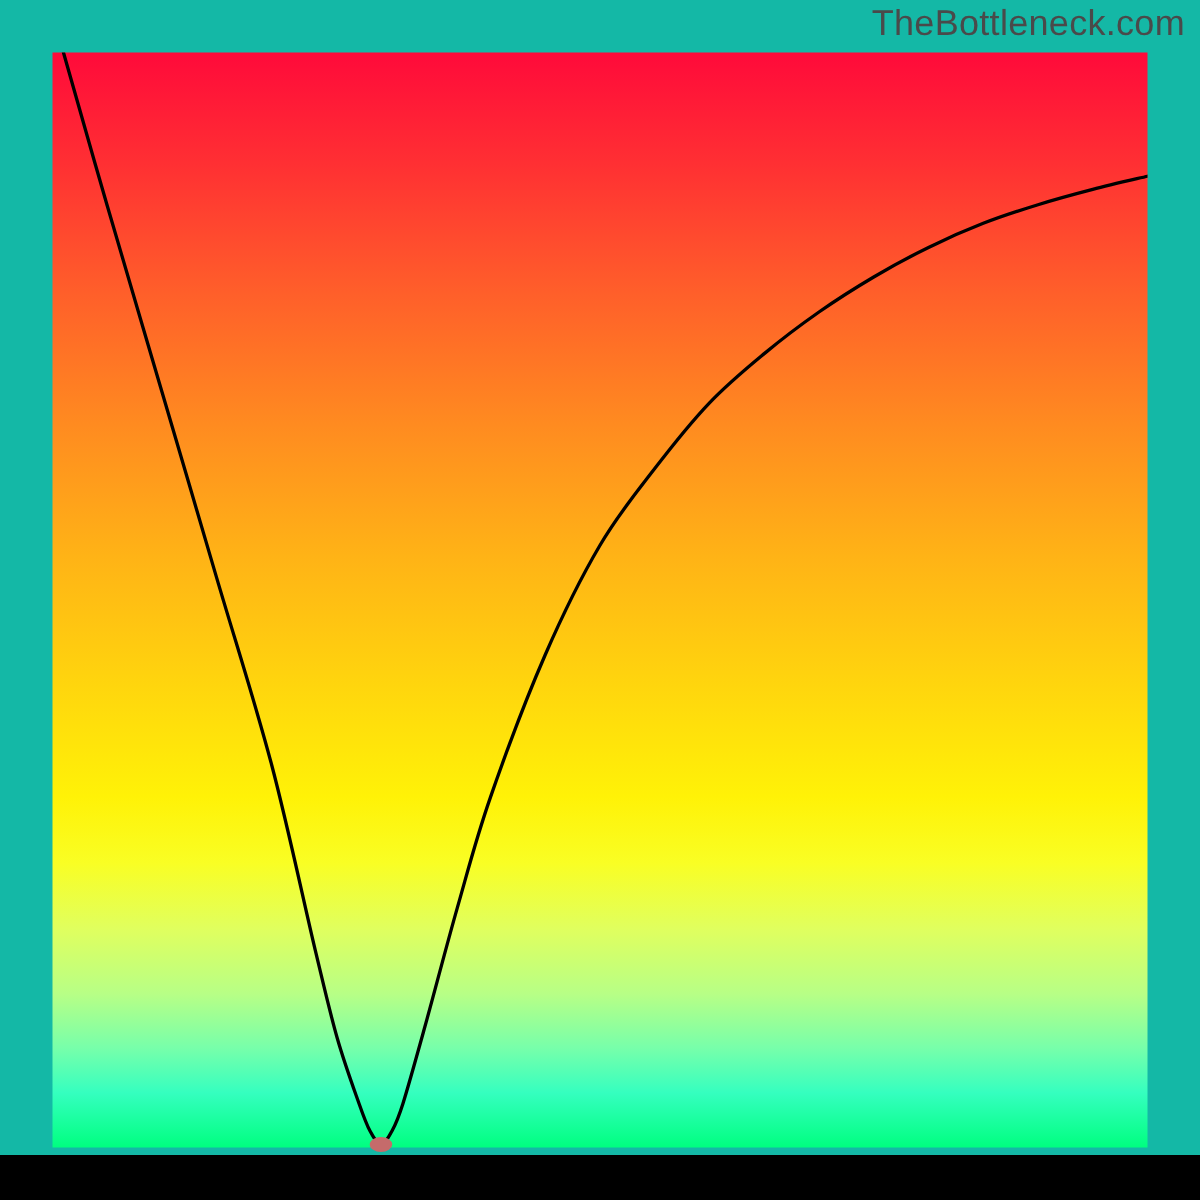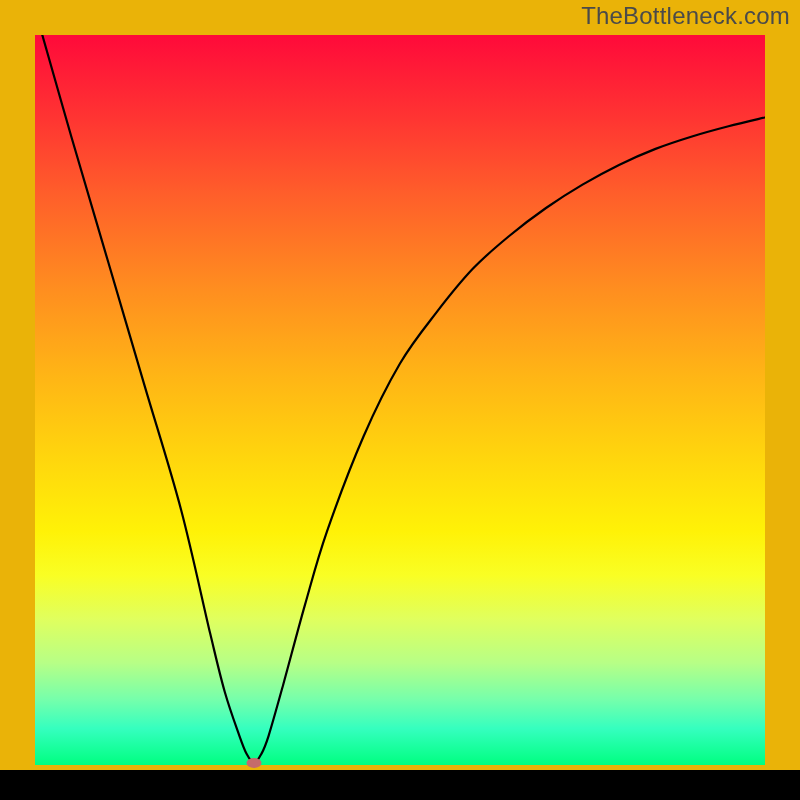--- a/index.html
+++ b/index.html
@@ -8,21 +8,21 @@
     width: 800px;
     height: 800px;
     background: #000;
     overflow: hidden;
     font-family: Arial, Helvetica, sans-serif;
   }
   .outer {
     position: relative;
     width: 800px;
     height: 770px;
-    background: #eab308;
+    background: #14b8a6;
   }
   .watermark {
     position: absolute;
     top: 2px;
     right: 10px;
     color: #4a4a4a;
     font-size: 24px;
     font-weight: 400;
     letter-spacing: 0.2px;
   }

